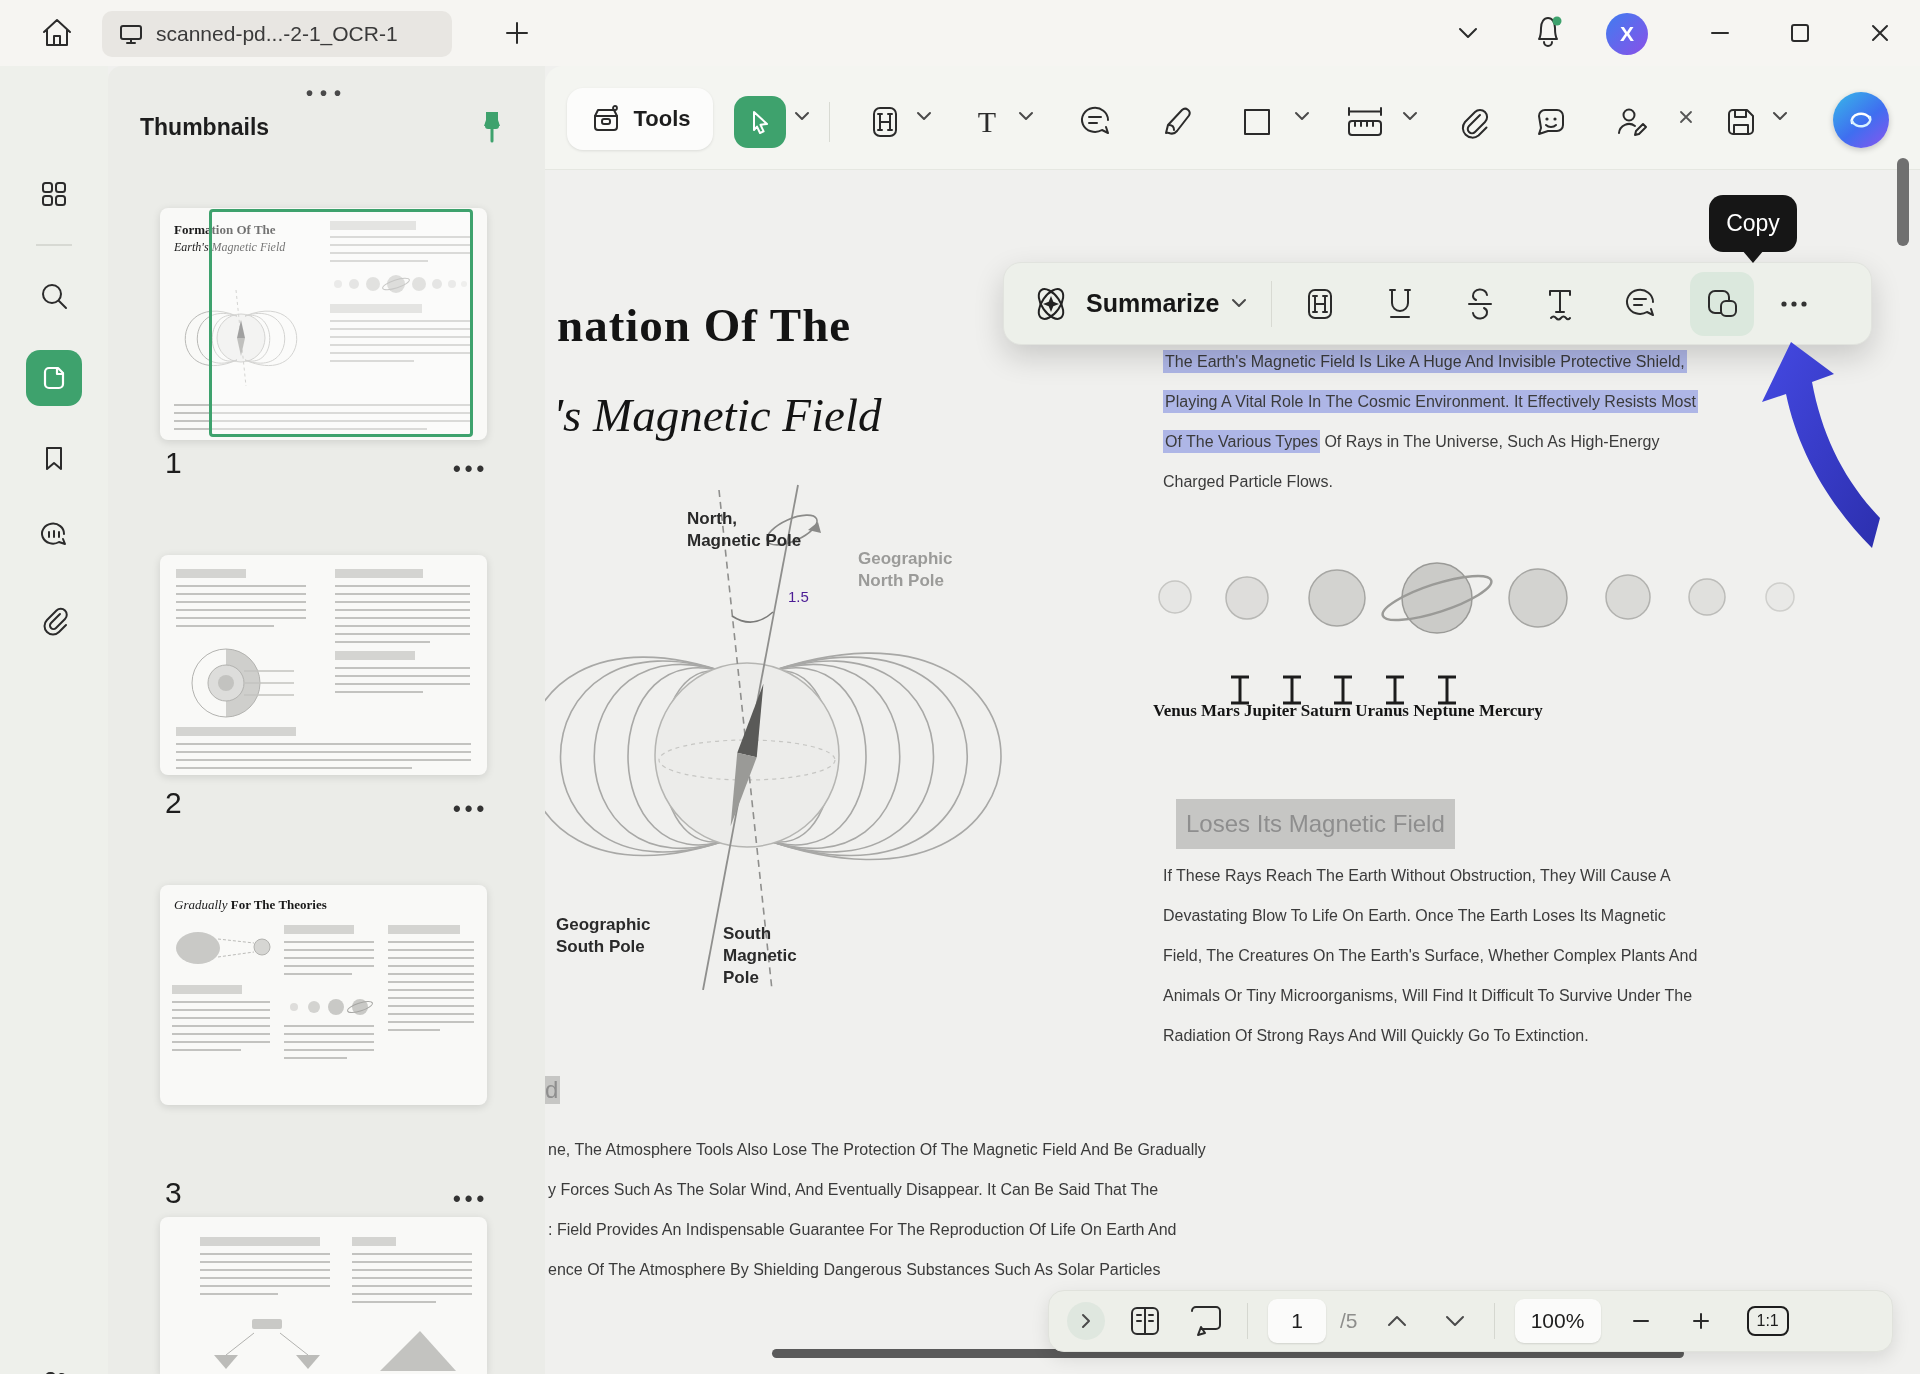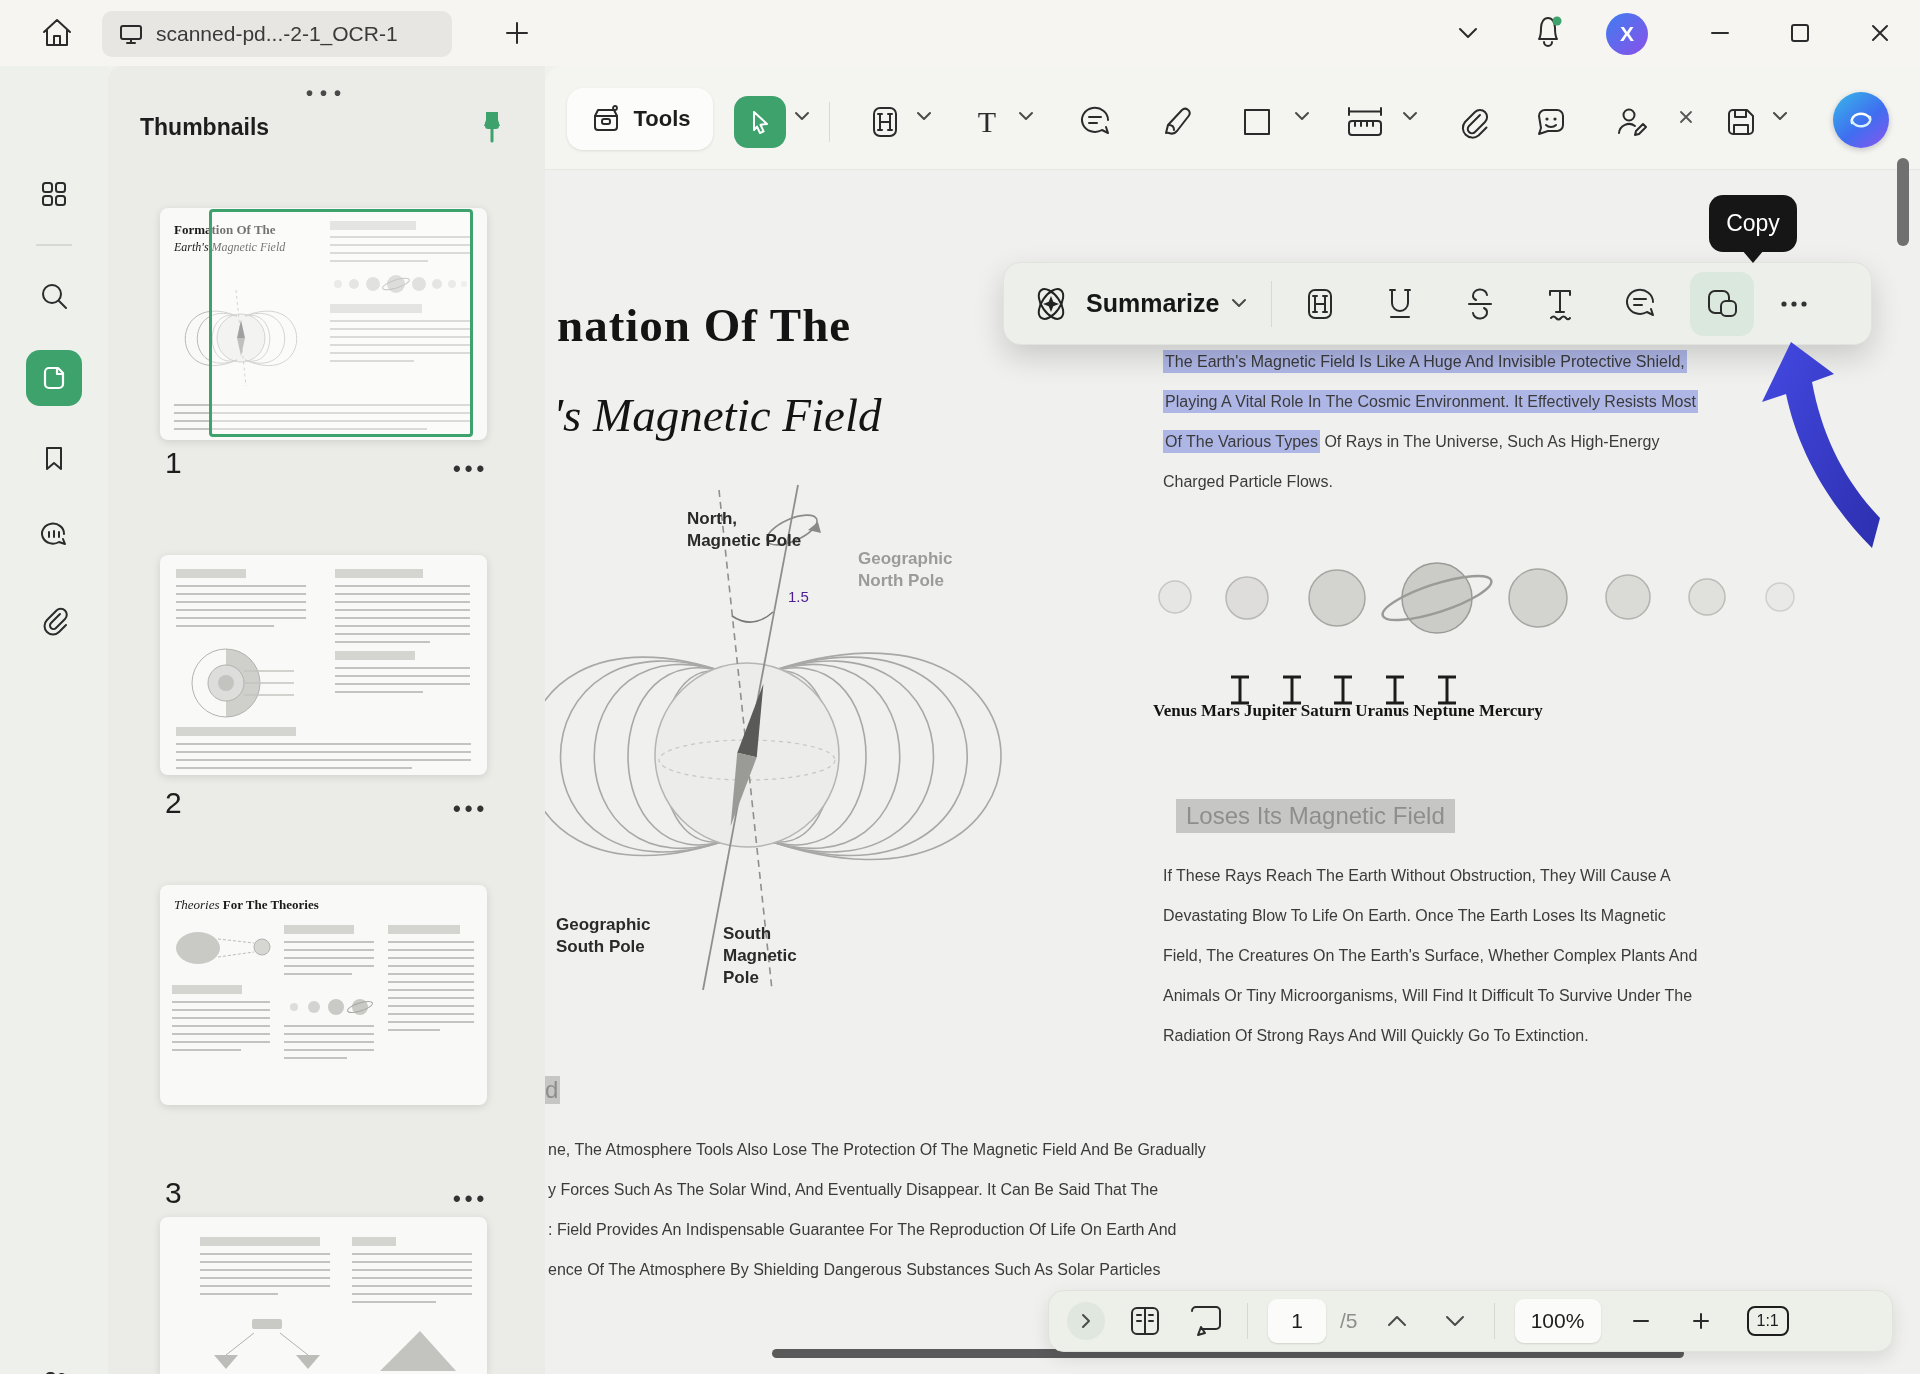--- a/index.html
+++ b/index.html
@@ -263,21 +263,21 @@
           <div class="tl"></div>
           <div class="tl"></div>
           <div class="tl" style="width:80%;"></div>
       </div>
     </div>
     <div class="abs pgnum" style="left:57px;top:720px;">2</div>
     <div class="abs dots3" style="left:345px;top:730px;">•••</div>
 
     <div class="abs thumb" style="top:819px;height:220px;">
       <div class="abs mini-serif" style="left:14px;top:12px;font-size:13px;font-weight:bold;">
-        <span style="font-style:italic;font-weight:normal;">Theories</span><span> For The Theories</span>
+        <span style="font-style:italic;font-weight:normal;">Gradually</span><span> For The Theories</span>
       </div>
       <svg class="abs" style="left:10px;top:36px;" width="110" height="54" viewBox="0 0 110 54">
         <ellipse cx="28" cy="27" rx="22" ry="16" fill="#c9c9c6"></ellipse>
         <circle cx="92" cy="26" r="8" fill="#d6d6d3" stroke="#b2b2af"></circle>
         <path d="M48 18 L84 22 M48 36 L84 31" stroke="#bcbcb9" stroke-dasharray="3 2"></path>
       </svg>
       <div class="abs" style="left:12px;top:100px;width:98px;">
         <div class="hb" style="width:70px;"></div>
         <div class="tl"></div>
           <div class="tl"></div>
@@ -568,21 +568,21 @@
       <g stroke="#1c1c1c" stroke-width="3">
         <path d="M81 125 H99 M90 125 V151 M81 151 H99"></path>
         <path d="M133 125 H151 M142 125 V151 M133 151 H151"></path>
         <path d="M184 125 H202 M193 125 V151 M184 151 H202"></path>
         <path d="M236 125 H254 M245 125 V151 M236 151 H254"></path>
         <path d="M288 125 H306 M297 125 V151 M288 151 H306"></path>
       </g>
     </svg>
     <div class="abs docserif" style="left:608px;top:531px;font-size:17px;font-weight:bold;">Venus Mars Jupiter Saturn Uranus Neptune Mercury</div>
 
-    <div class="abs" style="left:631px;top:629px;background:#c6c6c4;color:#8e8e8e;font-size:24px;padding:3px 10px;">Loses Its Magnetic Field</div>
+    <div class="abs" style="left:631px;top:629px;background:#c6c6c4;color:#8e8e8e;font-size:24px;padding:11px 10px;">Loses Its Magnetic Field</div>
 
     <div class="abs ptext" style="left:618px;top:686px;">
       <div>If These Rays Reach The Earth Without Obstruction, They Will Cause A</div>
       <div>Devastating Blow To Life On Earth. Once The Earth Loses Its Magnetic</div>
       <div>Field, The Creatures On The Earth's Surface, Whether Complex Plants And</div>
       <div>Animals Or Tiny Microorganisms, Will Find It Difficult To Survive Under The</div>
       <div>Radiation Of Strong Rays And Will Quickly Go To Extinction.</div>
     </div>
 
     <div class="abs" style="left:0px;top:906px;width:15px;height:28px;background:#c6c6c4;color:#8e8e8e;font-size:24px;overflow:hidden;">d</div>

